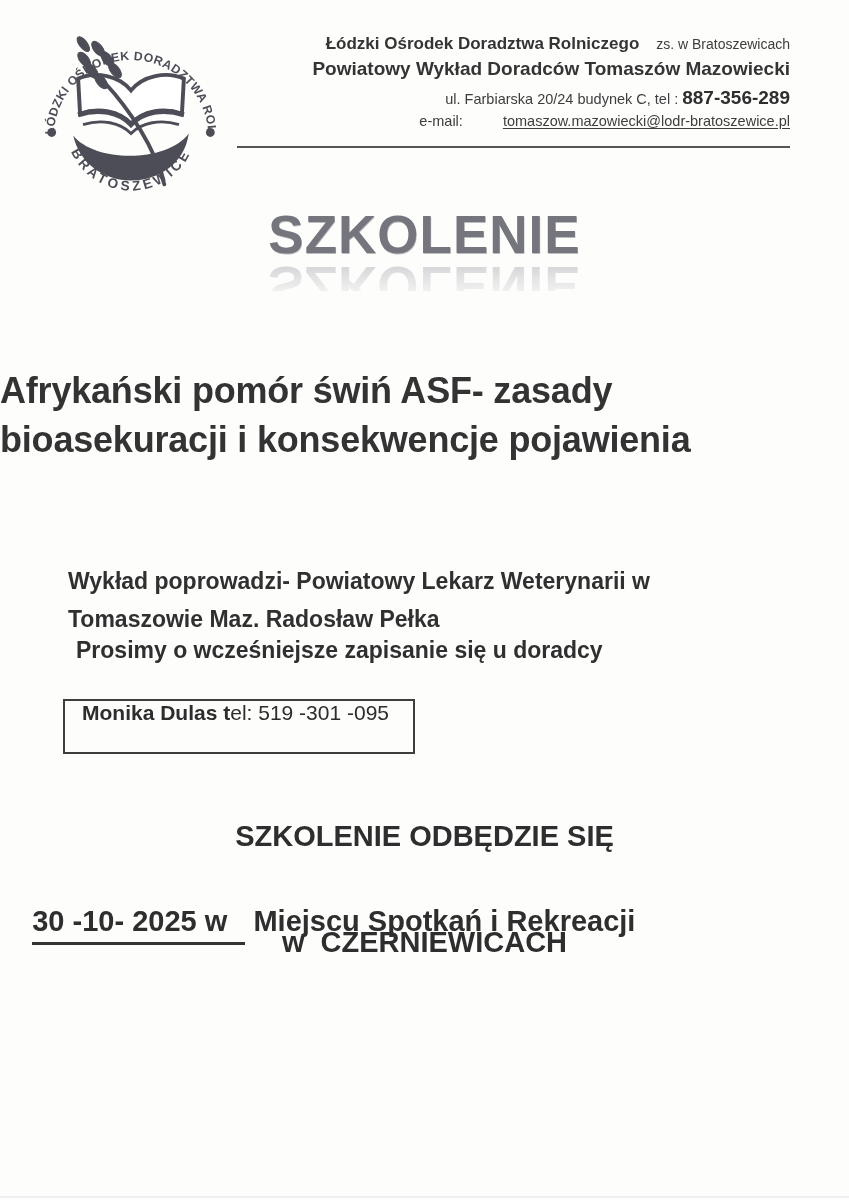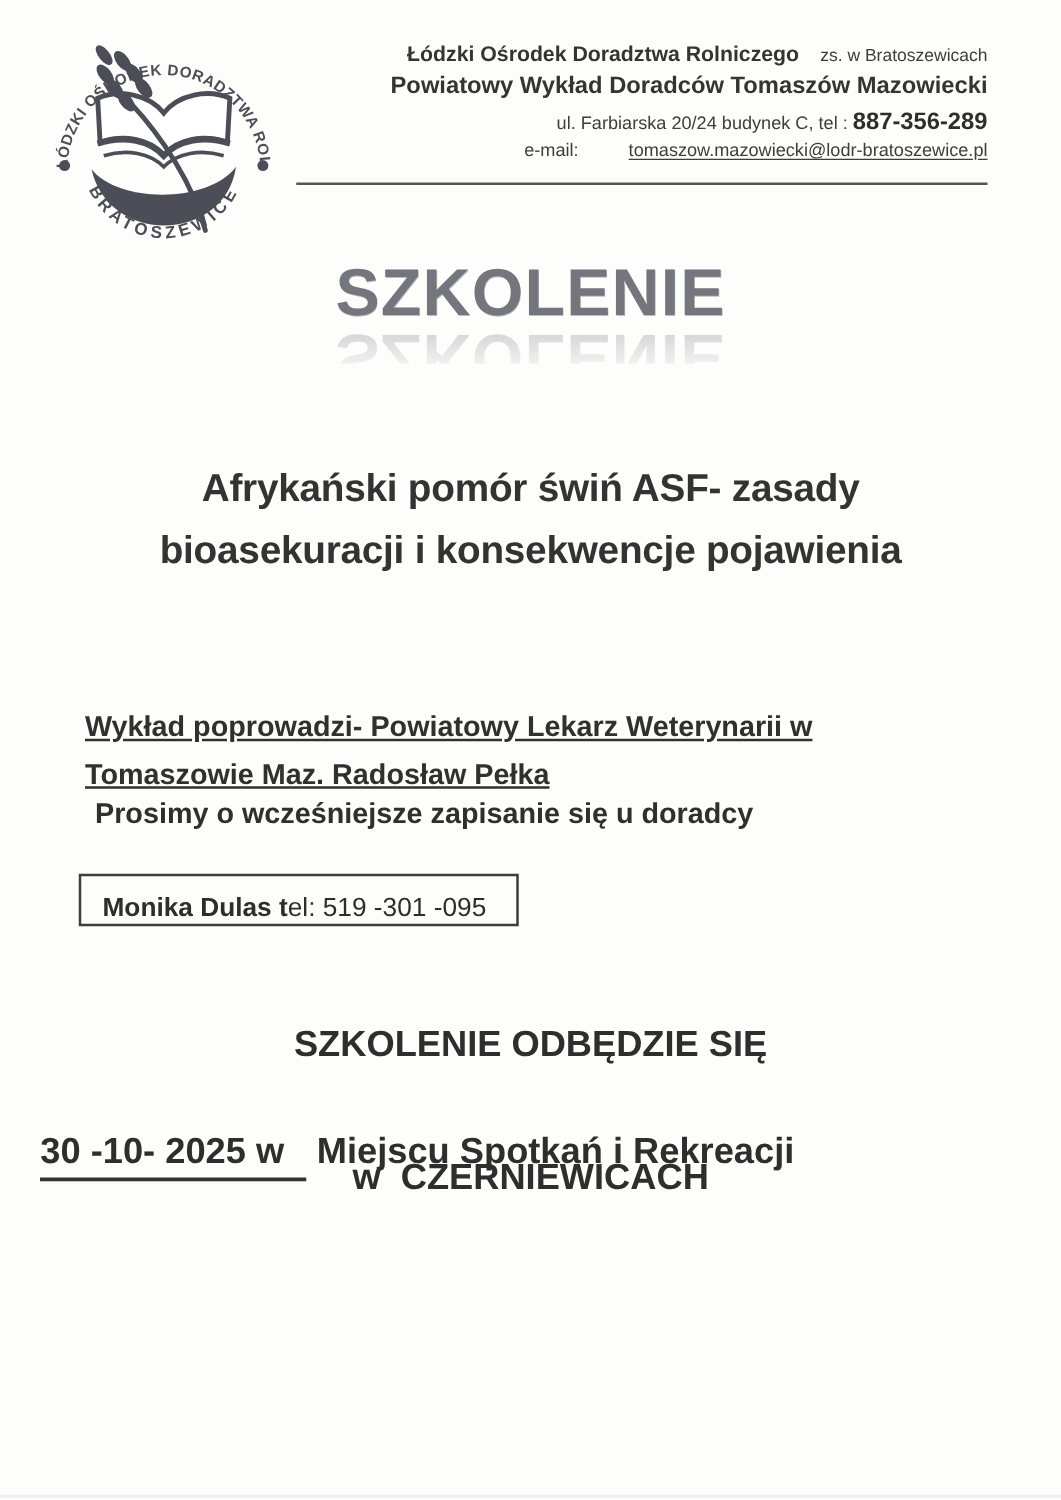--- a/index.html
+++ b/index.html
@@ -46,44 +46,42 @@
     font-size:53px; font-weight:bold; letter-spacing:1px;
     color:#8f8f98;
     opacity:0.55;
     -webkit-mask-image:linear-gradient(to bottom, transparent 22%, rgba(0,0,0,0.75) 92%);
     mask-image:linear-gradient(to bottom, transparent 22%, rgba(0,0,0,0.75) 92%);
   }
 
   
   .main-heading {
     position:absolute; top:366px; left:0; right:0;
-    text-align:center;
-    font-size:31px; font-weight:bold; color:#333333;
+    font-size:36px; font-weight:bold; color:#333333;
     line-height:49px; letter-spacing:-0.2px;
   }
 
   
   .lecturer {
     position:absolute; top:562px; left:68px;
     font-size:23px; font-weight:bold; color:#303030;
     line-height:38px;
-    text-decoration:underline;
   }
 
   
   .signup-note {
     position:absolute; top:637px; left:76px;
     font-size:23px; font-weight:bold; color:#2f2f2f;
   }
   .contact-box {
     position:absolute; top:699px; left:63px;
-    width:352px; height:42px;
+    width:352px; height:55px;
     border:2px solid #3e3e3e;
     background:#fdfdfc;
-    display:flex; align-items:flex-end;
+    display:flex; align-items:flex-start;
     padding-left:17px;
     font-size:21px; color:#2d2d2d;
     white-space:pre;
   }
   .contact-bold { font-weight:bold; }
 
   
   .event-heading {
     position:absolute; top:820px; left:0; right:0;
     text-align:center; font-size:29px; font-weight:bold; color:#2e2e2e;

